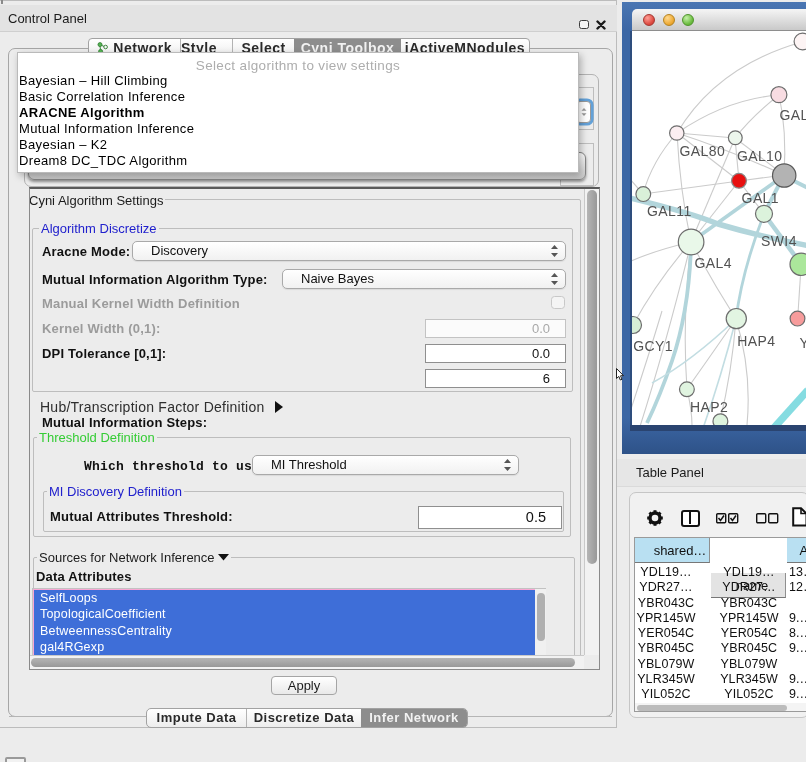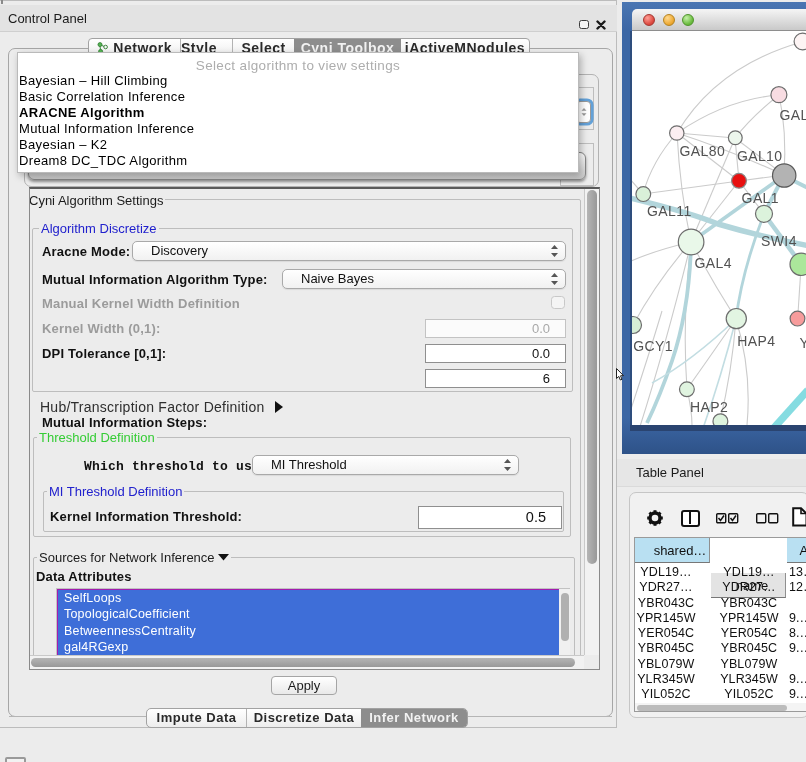--- a/index.html
+++ b/index.html
@@ -123,33 +123,33 @@
 
   <div class="lbl abs" style="left:84px; top:459px;font-family:Liberation Mono, monospace;">Which threshold to use:</div>
   <div class="combo" style="left:252px; top:455px; width:267px; height:20px;">
     <div class="ctext">MI Threshold</div>
     <svg class="arr" width="9" height="18" viewBox="0 0 9 18">
             <path d="M1 7 L4.5 3 L8 7 Z M1 11 L4.5 15 L8 11 Z" fill="#555"></path>
           </svg>
   </div>
 
   <div class="gbox" style="left:43px; top:491px; width:521px; height:41px;"></div>
-  <div class="gtitle abs" style="left:47px; top:484px; color:#2121cd;">MI Threshold Definition</div>
-
-  <div class="lbl abs" style="left:50px; top:509px;">Kernel Information Threshold:</div>
+  <div class="gtitle abs" style="left:47px; top:484px; color:#2121cd;">MI Discovery Definition</div>
+
+  <div class="lbl abs" style="left:50px; top:509px;">Mutual Attributes Threshold:</div>
   <div class="inp" style="left:418px; top:506px; width:144px; height:23px; line-height:21px; font-size:14.5px;">0.5</div>
 
   <div class="gbox" style="left:33px; top:557px; width:542px; height:120px;"></div>
   <div class="gtitle abs" style="left:37px; top:550px;">Sources for Network Inference <svg width="11" height="8" viewBox="0 0 11 8" style="vertical-align:1px;">
             <path d="M0 1 L11 1 L5.5 7.5 Z" fill="#111"></path>
           </svg></div>
 
   <div class="lbl abs" style="left:36px; top:569px;">Data Attributes</div>
 
-  <div class="abs" style="left:56px; top:588px; width:514px; height:70px; background:#a21caf; border:1px solid #c2c2c2;">
+  <div class="abs" style="left:32px; top:588px; width:514px; height:70px; background:#f9a8d4; border:1px solid #c2c2c2;">
     <div class="abs" style="left:1px; top:1px; width:501px; height:66px; background:#3e6ed8; color:#ffffff; font-size:12.5px; line-height:16.4px; padding-left:6px; letter-spacing:0.2px;">
       SelfLoops<br>TopologicalCoefficient<br>BetweennessCentrality<br>gal4RGexp
     </div>
     <div class="abs" style="left:502px; top:0; width:11px; height:67px; background:#f0f0f0;"></div>
     <div class="abs" style="left:503.5px; top:4px; width:8px; height:48px; background:#b0b0b0; border-radius:4px;"></div>
   </div>
 
 </div>
 </div>
 

